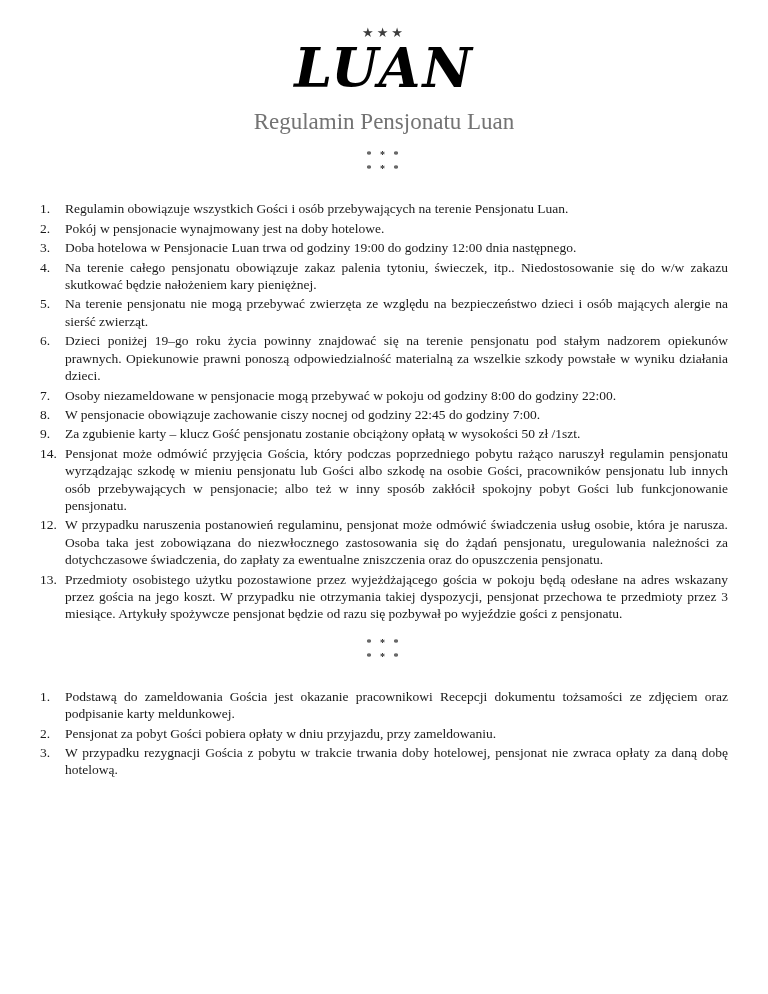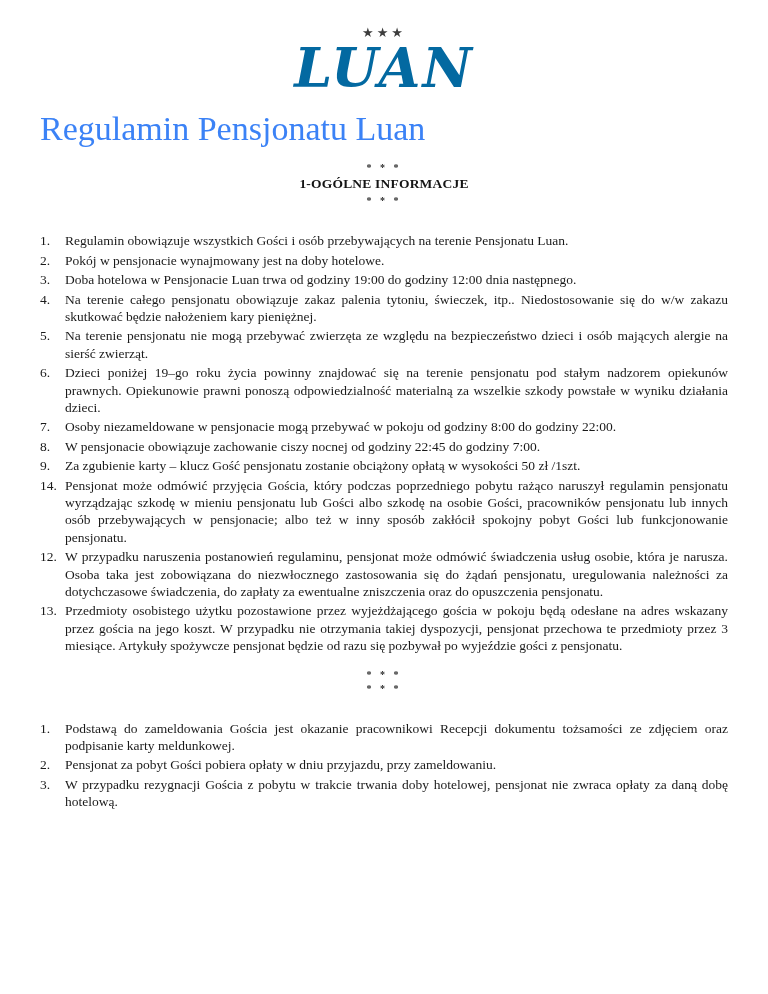--- a/index.html
+++ b/index.html
@@ -40,23 +40,24 @@
     font-family: "Liberation Sans", sans-serif;
     color: #9d9d9d;
     font-size: 15px;
     letter-spacing: 6px;
     margin-top: -2px;
     text-indent: 6px; 
   }
 
   
   .title {
+    text-align: center;
     font-weight: normal;
-    font-size: 34px;
-    color: #3b82f6;
+    font-size: 23px;
+    color: #737373;
     margin-top: 14px;
     line-height: 1.15;
   }
 
   
   .sep {
     text-align: center;
     font-weight: bold;
     font-size: 10px;
     letter-spacing: 3px;
@@ -97,100 +98,99 @@
     text-align: justify;
   }
 </style>
 </head>
 <body>
 
 <div class="page">
 
   <header class="logo">
     <div class="stars">★★★</div>
-    <div class="logo-name" style="color: #0369a1;">LUAN</div>
+    <div class="logo-name" style="color: #000000;">LUAN</div>
   </header>
 
   <h1 class="title">Regulamin Pensjonatu Luan</h1>
 
   <main id="sections">
-  <section class="doc-section">
-    <div class="sep sep-top">* * *</div>
-    <h2 class="section-heading">1-OGÓLNE INFORMACJE</h2>
-    <div class="sep sep-bottom">* * *</div>
-    <ol class="rules">
-  <li class="rule">
-    <span class="num">1.</span>
-    <span class="txt">Regulamin obowiązuje wszystkich Gości i osób przebywających na terenie Pensjonatu Luan.</span>
-  </li>
-
-  <li class="rule">
-    <span class="num">2.</span>
-    <span class="txt">Pokój w pensjonacie wynajmowany jest na doby hotelowe.</span>
-  </li>
-
-  <li class="rule">
-    <span class="num">3.</span>
-    <span class="txt">Doba hotelowa w Pensjonacie Luan trwa od godziny 19:00 do godziny 12:00 dnia następnego.</span>
-  </li>
-
-  <li class="rule">
-    <span class="num">4.</span>
-    <span class="txt">Na terenie całego pensjonatu obowiązuje zakaz palenia tytoniu, świeczek, itp.. Niedostosowanie się do w/w zakazu skutkować będzie nałożeniem kary pieniężnej.</span>
-  </li>
-
-  <li class="rule">
-    <span class="num">5.</span>
-    <span class="txt">Na terenie pensjonatu nie mogą przebywać zwierzęta ze względu na bezpieczeństwo dzieci i osób mających alergie na sierść zwierząt.</span>
-  </li>
-
-  <li class="rule">
-    <span class="num">6.</span>
-    <span class="txt">Dzieci poniżej 19–go roku życia powinny znajdować się na terenie pensjonatu pod stałym nadzorem opiekunów prawnych. Opiekunowie prawni ponoszą odpowiedzialność materialną za wszelkie szkody powstałe w wyniku działania dzieci.</span>
-  </li>
-
-  <li class="rule">
-    <span class="num">7.</span>
-    <span class="txt">Osoby niezameldowane w pensjonacie mogą przebywać w pokoju od godziny 8:00 do godziny 22:00.</span>
-  </li>
-
-  <li class="rule">
-    <span class="num">8.</span>
-    <span class="txt">W pensjonacie obowiązuje zachowanie ciszy nocnej od godziny 22:45 do godziny 7:00.</span>
-  </li>
-
-  <li class="rule">
-    <span class="num">9.</span>
-    <span class="txt">Za zgubienie karty – klucz Gość pensjonatu zostanie obciążony opłatą w wysokości 50 zł /1szt.</span>
-  </li>
-
-
-  <li class="rule">
-    <span class="num">14.</span>
-    <span class="txt">Pensjonat może odmówić przyjęcia Gościa, który podczas poprzedniego pobytu rażąco naruszył regulamin pensjonatu wyrządzając szkodę w mieniu pensjonatu lub Gości albo szkodę na osobie Gości, pracowników pensjonatu lub innych osób przebywających w pensjonacie; albo też w inny sposób zakłócił spokojny pobyt Gości lub funkcjonowanie pensjonatu.</span>
-  </li>
-
-  <li class="rule">
-    <span class="num">12.</span>
-    <span class="txt">W przypadku naruszenia postanowień regulaminu, pensjonat może odmówić świadczenia usług osobie, która je narusza. Osoba taka jest zobowiązana do niezwłocznego zastosowania się do żądań pensjonatu, uregulowania należności za dotychczasowe świadczenia, do zapłaty za ewentualne zniszczenia oraz do opuszczenia pensjonatu.</span>
-  </li>
-
-  <li class="rule">
-    <span class="num">13.</span>
-    <span class="txt">Przedmioty osobistego użytku pozostawione przez wyjeżdżającego gościa w pokoju będą odesłane na adres wskazany przez gościa na jego koszt. W przypadku nie otrzymania takiej dyspozycji, pensjonat przechowa te przedmioty przez 3 miesiące. Artykuły spożywcze pensjonat będzie od razu się pozbywał po wyjeździe gości z pensjonatu.</span>
-  </li>
-</ol>
-  </section>
-
   <section class="doc-section">
     <div class="sep sep-top">* * *</div>
     <div class="sep sep-bottom">* * *</div>
     <ol class="rules">
   <li class="rule">
     <span class="num">1.</span>
+    <span class="txt">Regulamin obowiązuje wszystkich Gości i osób przebywających na terenie Pensjonatu Luan.</span>
+  </li>
+
+  <li class="rule">
+    <span class="num">2.</span>
+    <span class="txt">Pokój w pensjonacie wynajmowany jest na doby hotelowe.</span>
+  </li>
+
+  <li class="rule">
+    <span class="num">3.</span>
+    <span class="txt">Doba hotelowa w Pensjonacie Luan trwa od godziny 19:00 do godziny 12:00 dnia następnego.</span>
+  </li>
+
+  <li class="rule">
+    <span class="num">4.</span>
+    <span class="txt">Na terenie całego pensjonatu obowiązuje zakaz palenia tytoniu, świeczek, itp.. Niedostosowanie się do w/w zakazu skutkować będzie nałożeniem kary pieniężnej.</span>
+  </li>
+
+  <li class="rule">
+    <span class="num">5.</span>
+    <span class="txt">Na terenie pensjonatu nie mogą przebywać zwierzęta ze względu na bezpieczeństwo dzieci i osób mających alergie na sierść zwierząt.</span>
+  </li>
+
+  <li class="rule">
+    <span class="num">6.</span>
+    <span class="txt">Dzieci poniżej 19–go roku życia powinny znajdować się na terenie pensjonatu pod stałym nadzorem opiekunów prawnych. Opiekunowie prawni ponoszą odpowiedzialność materialną za wszelkie szkody powstałe w wyniku działania dzieci.</span>
+  </li>
+
+  <li class="rule">
+    <span class="num">7.</span>
+    <span class="txt">Osoby niezameldowane w pensjonacie mogą przebywać w pokoju od godziny 8:00 do godziny 22:00.</span>
+  </li>
+
+  <li class="rule">
+    <span class="num">8.</span>
+    <span class="txt">W pensjonacie obowiązuje zachowanie ciszy nocnej od godziny 22:45 do godziny 7:00.</span>
+  </li>
+
+  <li class="rule">
+    <span class="num">9.</span>
+    <span class="txt">Za zgubienie karty – klucz Gość pensjonatu zostanie obciążony opłatą w wysokości 50 zł /1szt.</span>
+  </li>
+
+
+  <li class="rule">
+    <span class="num">14.</span>
+    <span class="txt">Pensjonat może odmówić przyjęcia Gościa, który podczas poprzedniego pobytu rażąco naruszył regulamin pensjonatu wyrządzając szkodę w mieniu pensjonatu lub Gości albo szkodę na osobie Gości, pracowników pensjonatu lub innych osób przebywających w pensjonacie; albo też w inny sposób zakłócił spokojny pobyt Gości lub funkcjonowanie pensjonatu.</span>
+  </li>
+
+  <li class="rule">
+    <span class="num">12.</span>
+    <span class="txt">W przypadku naruszenia postanowień regulaminu, pensjonat może odmówić świadczenia usług osobie, która je narusza. Osoba taka jest zobowiązana do niezwłocznego zastosowania się do żądań pensjonatu, uregulowania należności za dotychczasowe świadczenia, do zapłaty za ewentualne zniszczenia oraz do opuszczenia pensjonatu.</span>
+  </li>
+
+  <li class="rule">
+    <span class="num">13.</span>
+    <span class="txt">Przedmioty osobistego użytku pozostawione przez wyjeżdżającego gościa w pokoju będą odesłane na adres wskazany przez gościa na jego koszt. W przypadku nie otrzymania takiej dyspozycji, pensjonat przechowa te przedmioty przez 3 miesiące. Artykuły spożywcze pensjonat będzie od razu się pozbywał po wyjeździe gości z pensjonatu.</span>
+  </li>
+</ol>
+  </section>
+
+  <section class="doc-section">
+    <div class="sep sep-top">* * *</div>
+    <div class="sep sep-bottom">* * *</div>
+    <ol class="rules">
+  <li class="rule">
+    <span class="num">1.</span>
     <span class="txt">Podstawą do zameldowania Gościa jest okazanie pracownikowi Recepcji dokumentu tożsamości ze zdjęciem oraz podpisanie karty meldunkowej.</span>
   </li>
 
   <li class="rule">
     <span class="num">2.</span>
     <span class="txt">Pensjonat za pobyt Gości pobiera opłaty w dniu przyjazdu, przy zameldowaniu.</span>
   </li>
 
   <li class="rule">
     <span class="num">3.</span>

